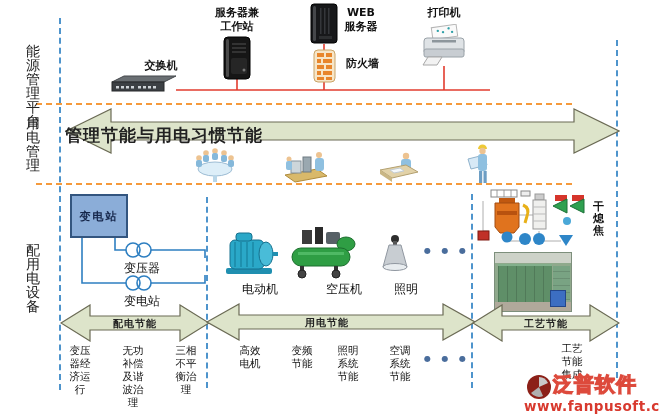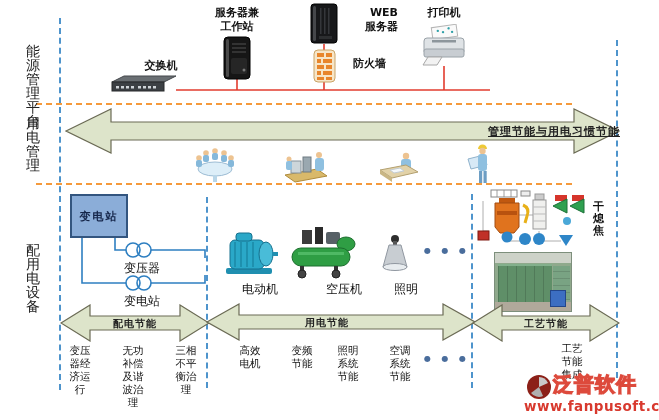--- a/index.html
+++ b/index.html
@@ -5,21 +5,21 @@
   * { margin:0; padding:0; box-sizing:border-box; }
   body { background:#fff; font-family:"DejaVu Sans","Liberation Sans",sans-serif; }
   #stage { position:relative; width:659px; height:420px; background:#ffffff; overflow:hidden; }
   .abs { position:absolute; }
   .dash-v { width:0; border-left:2px dashed #4e94cc; }
   .dash-h { height:0; border-top:2px dashed #f59a3c; }
   .seclabel { width:24px; font-size:14px; font-weight:normal; color:#222; line-height:14px;
               word-break:break-all; text-align:left; }
   .devlabel { font-size:11px; font-weight:bold; color:#111; text-align:center; line-height:14px; }
   .small-label { font-size:12px; font-weight:normal; color:#111; text-align:right; }
-  .arrow-text { font-size:11px; font-weight:bold; color:#222; text-align:right; letter-spacing:1px;text-decoration:underline; }
+  .arrow-text { font-size:17px; font-weight:bold; color:#222; text-align:left; letter-spacing:1px; }
   .arrow-text-sm { font-size:10px; font-weight:bold; color:#222; text-align:center; letter-spacing:1px; }
   .vwrap { word-break:break-all; font-size:10.5px; color:#111; line-height:13px; text-align:center; width:22px; font-weight:500; }
   .vwrap-b { word-break:break-all; font-size:11px; font-weight:bold; color:#111; line-height:12px; text-align:center; width:23px; }
   .dots { font-size:8px; color:#4a6d9c; letter-spacing:4px; white-space:nowrap; }
   .substation-box { background:#8badd8; border:2px solid #33557f; display:flex; align-items:center; justify-content:center;
                     font-size:11px; font-weight:bold; color:#15264a; letter-spacing:2px; }
   .photo { background:#8fa98c; border:1px solid #7d8f7c; overflow:hidden; position:absolute; }
   .photo .sky { position:absolute; left:0; top:0; width:100%; height:10px; background:#cdd2c8; }
   .photo .unit { position:absolute; left:3px; top:11px; width:54px; height:38px; background:#5f8f68; border-top:2px solid #83b08c;
                  background-image:repeating-linear-gradient(90deg, rgba(0,0,0,.15) 0 1px, transparent 1px 9px); }
@@ -90,34 +90,34 @@
   <svg class="abs" style="left:222px; top:36px;" width="30" height="44">
     <rect x="2" y="1" width="26" height="42" rx="4" fill="#161616" stroke="#000"></rect>
     <rect x="4" y="3" width="3" height="38" rx="1.5" fill="#4a4a4a"></rect>
     <rect x="10" y="7" width="14" height="2" fill="#333"></rect>
     <rect x="10" y="11" width="14" height="2" fill="#333"></rect>
     <rect x="10" y="15" width="14" height="2" fill="#333"></rect>
     <rect x="9" y="22" width="16" height="16" rx="2" fill="#262626"></rect>
     <circle cx="22" cy="34" r="1.5" fill="#777"></circle>
   </svg>
 
-  <div class="abs devlabel" style="left:348px; top:6px; width:50px; text-align:right;">
+  <div class="abs devlabel" style="left:336px; top:6px; width:50px; text-align:center;">
     <div>WEB</div>
     <div>服务器</div>
   </div>
   <svg class="abs" style="left:308px; top:3px;" width="32" height="41">
     <rect x="3" y="1" width="26" height="39" rx="3" fill="#17181a" stroke="#000"></rect>
     <rect x="5" y="3" width="3" height="35" rx="1.5" fill="#45474a"></rect>
     <rect x="12" y="5" width="1.5" height="26" fill="#34363a"></rect>
     <rect x="16" y="5" width="1.5" height="26" fill="#34363a"></rect>
     <rect x="20" y="5" width="1.5" height="26" fill="#34363a"></rect>
     <rect x="11" y="33" width="13" height="3" fill="#2c2e30"></rect>
   </svg>
 
-  <div class="abs devlabel" style="left:346px; top:57px; width:40px; text-align:right;">防火墙</div>
+  <div class="abs devlabel" style="left:346px; top:57px; width:40px; text-align:left;">防火墙</div>
   <svg class="abs" style="left:313px; top:49px;" width="23" height="34">
     <rect x="1" y="1" width="21" height="32" rx="4" fill="#f7e6c8" stroke="#c9a468"></rect>
     <g fill="#e8862c">
       <rect x="4" y="4" width="7" height="4"></rect>
         <rect x="13" y="4" width="6" height="4"></rect>
       <rect x="4" y="10" width="4" height="4"></rect>
         <rect x="10" y="10" width="9" height="4"></rect>
       <rect x="4" y="16" width="7" height="4"></rect>
         <rect x="13" y="16" width="6" height="4"></rect>
       <rect x="4" y="22" width="4" height="4"></rect>

